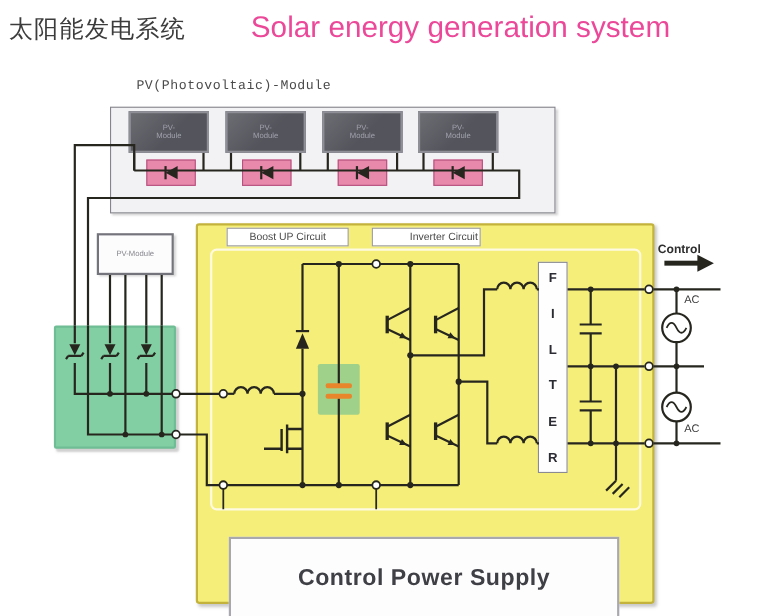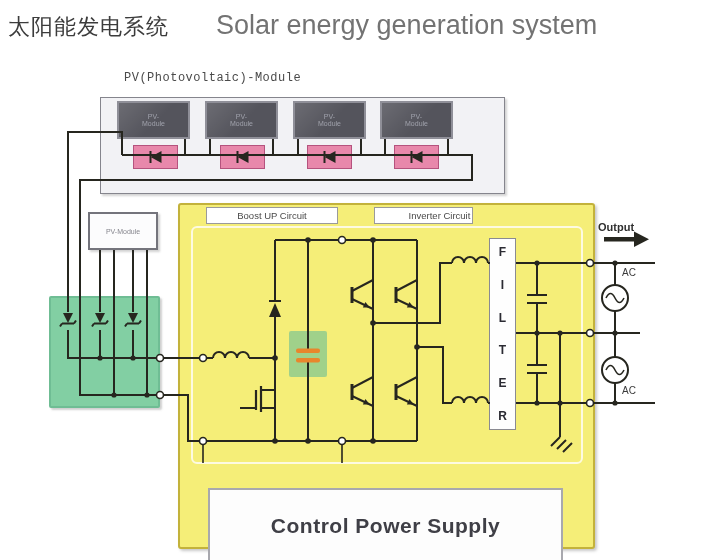--- a/index.html
+++ b/index.html
@@ -4,21 +4,21 @@
 <style>
   html,body{margin:0;padding:0;}
   body{
     width:706px;height:560px;position:relative;background:#ffffff;
     font-family:"Liberation Sans","DejaVu Sans",sans-serif;
     color:#3a3a3a;overflow:hidden;
   }
   .abs{position:absolute;}
   
   .title-zh{left:8px;top:12px;font-size:22px;letter-spacing:1px;color:#3c3c3c;}
-  .title-en{left:216px;top:10px;font-size:27px;color:#737373;}
+  .title-en{left:228px;top:10px;font-size:27px;color:#ec4899;}
   
   .pv-container{left:100px;top:97px;width:403px;height:95px;background:var(--container_bg);
     border:1.5px solid #85858d;box-shadow:2px 2px 2px rgba(130,130,130,.35);}
   .pv-section-label{left:124px;top:71px;font-size:12px;color:#4a4a4a;letter-spacing:.5px;font-family:Liberation Mono, monospace;}
   .pv-module{width:73px;height:38px;top:101px;background:var(--module_dark);
     border:2px solid #8f8f98;box-sizing:border-box;display:flex;flex-direction:column;
     align-items:center;justify-content:center;line-height:1.05;
     background-image:linear-gradient(135deg,rgba(255,255,255,.14),rgba(255,255,255,0) 55%);}
   .pv-module span{font-size:7px;color:#a0a2ac;}
   .m1{left:117px;} .m2{left:205px;} .m3{left:293px;} .m4{left:380px;}
@@ -36,22 +36,22 @@
     box-shadow:2px 2px 2px rgba(120,120,120,.35);}
   
   .yellow-box{left:178px;top:203px;width:417px;height:346px;background:var(--panel_yellow);
     border:2px solid var(--panel_yellow_border);box-sizing:border-box;border-radius:3px;
     box-shadow:2px 2px 3px rgba(120,120,120,.4);}
   .inner-box{left:191px;top:226px;width:392px;height:238px;border:2px solid #fdfae1;
     box-sizing:border-box;border-radius:6px;}
   .circuit-label{top:207px;height:17px;background:#ffffff;border:1px solid #9a9a9a;
     box-sizing:border-box;display:flex;align-items:center;justify-content:center;
     font-size:9.5px;color:#4a4a4a;}
-  .boost-label{left:206px;width:132px;}
-  .inverter-label{left:374px;width:99px;padding-left:32px;}
+  .boost-label{left:206px;width:111px;}
+  .inverter-label{left:338px;width:99px;padding-left:32px;}
   
   .cap-highlight{left:289px;top:331px;width:38px;height:46px;background:var(--highlight_green);
     opacity:.8;border-radius:2px;}
   
   .filter-box{left:489px;top:238px;width:27px;height:192px;background:#fefefe;
     border:1.5px solid #8a8a92;box-sizing:border-box;display:flex;flex-direction:column;
     align-items:center;justify-content:space-between;padding:7px 0;}
   .filter-box span{font-size:12px;font-weight:bold;color:#2b2b33;line-height:1;}
   
   .cps-box{left:208px;top:488px;width:355px;height:75px;background:#fdfdfd;
@@ -123,21 +123,21 @@
   <span>L</span>
   <span>T</span>
   <span>E</span>
   <span>R</span>
 </div>
 
 <div class="abs cps-box">
   <span>Control Power Supply</span>
 </div>
 
-<div class="abs output-label">Output</div>
+<div class="abs output-label">Control</div>
 <div class="abs ac-label ac-top">AC</div>
 <div class="abs ac-label ac-bottom">AC</div>
 
 <svg class="abs wiring" width="706" height="560" viewBox="0 0 706 560">
   <defs>
     <g id="igbt">
       <path class="w25" d="M-21 9 V25"></path>
       <path class="w" d="M0 2 L-21 13 M-21 21 L0 31"></path>
       <polygon class="gfill" points="-3.2,29.5 -10.1,29.5 -7.6,24.1"></polygon>
     </g>

